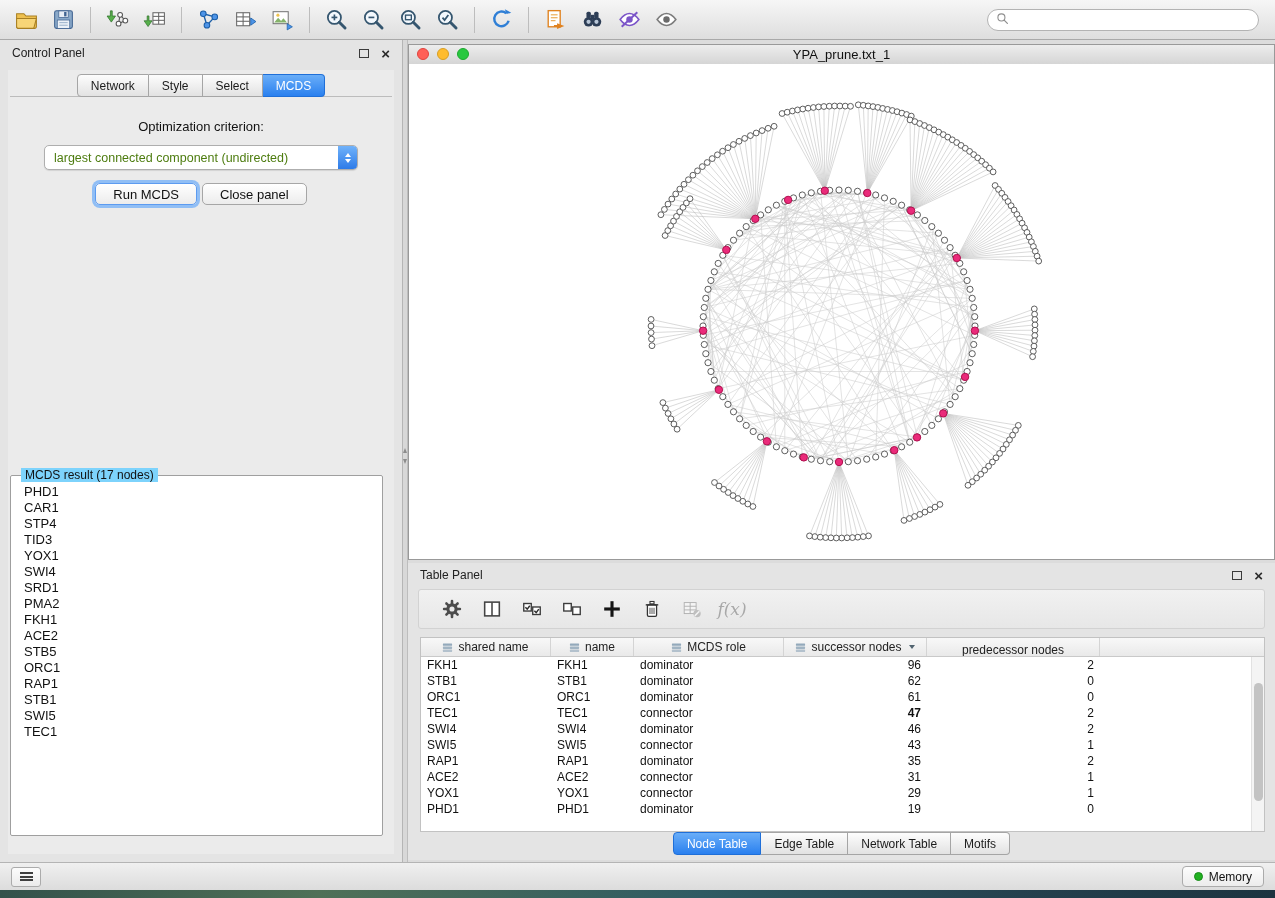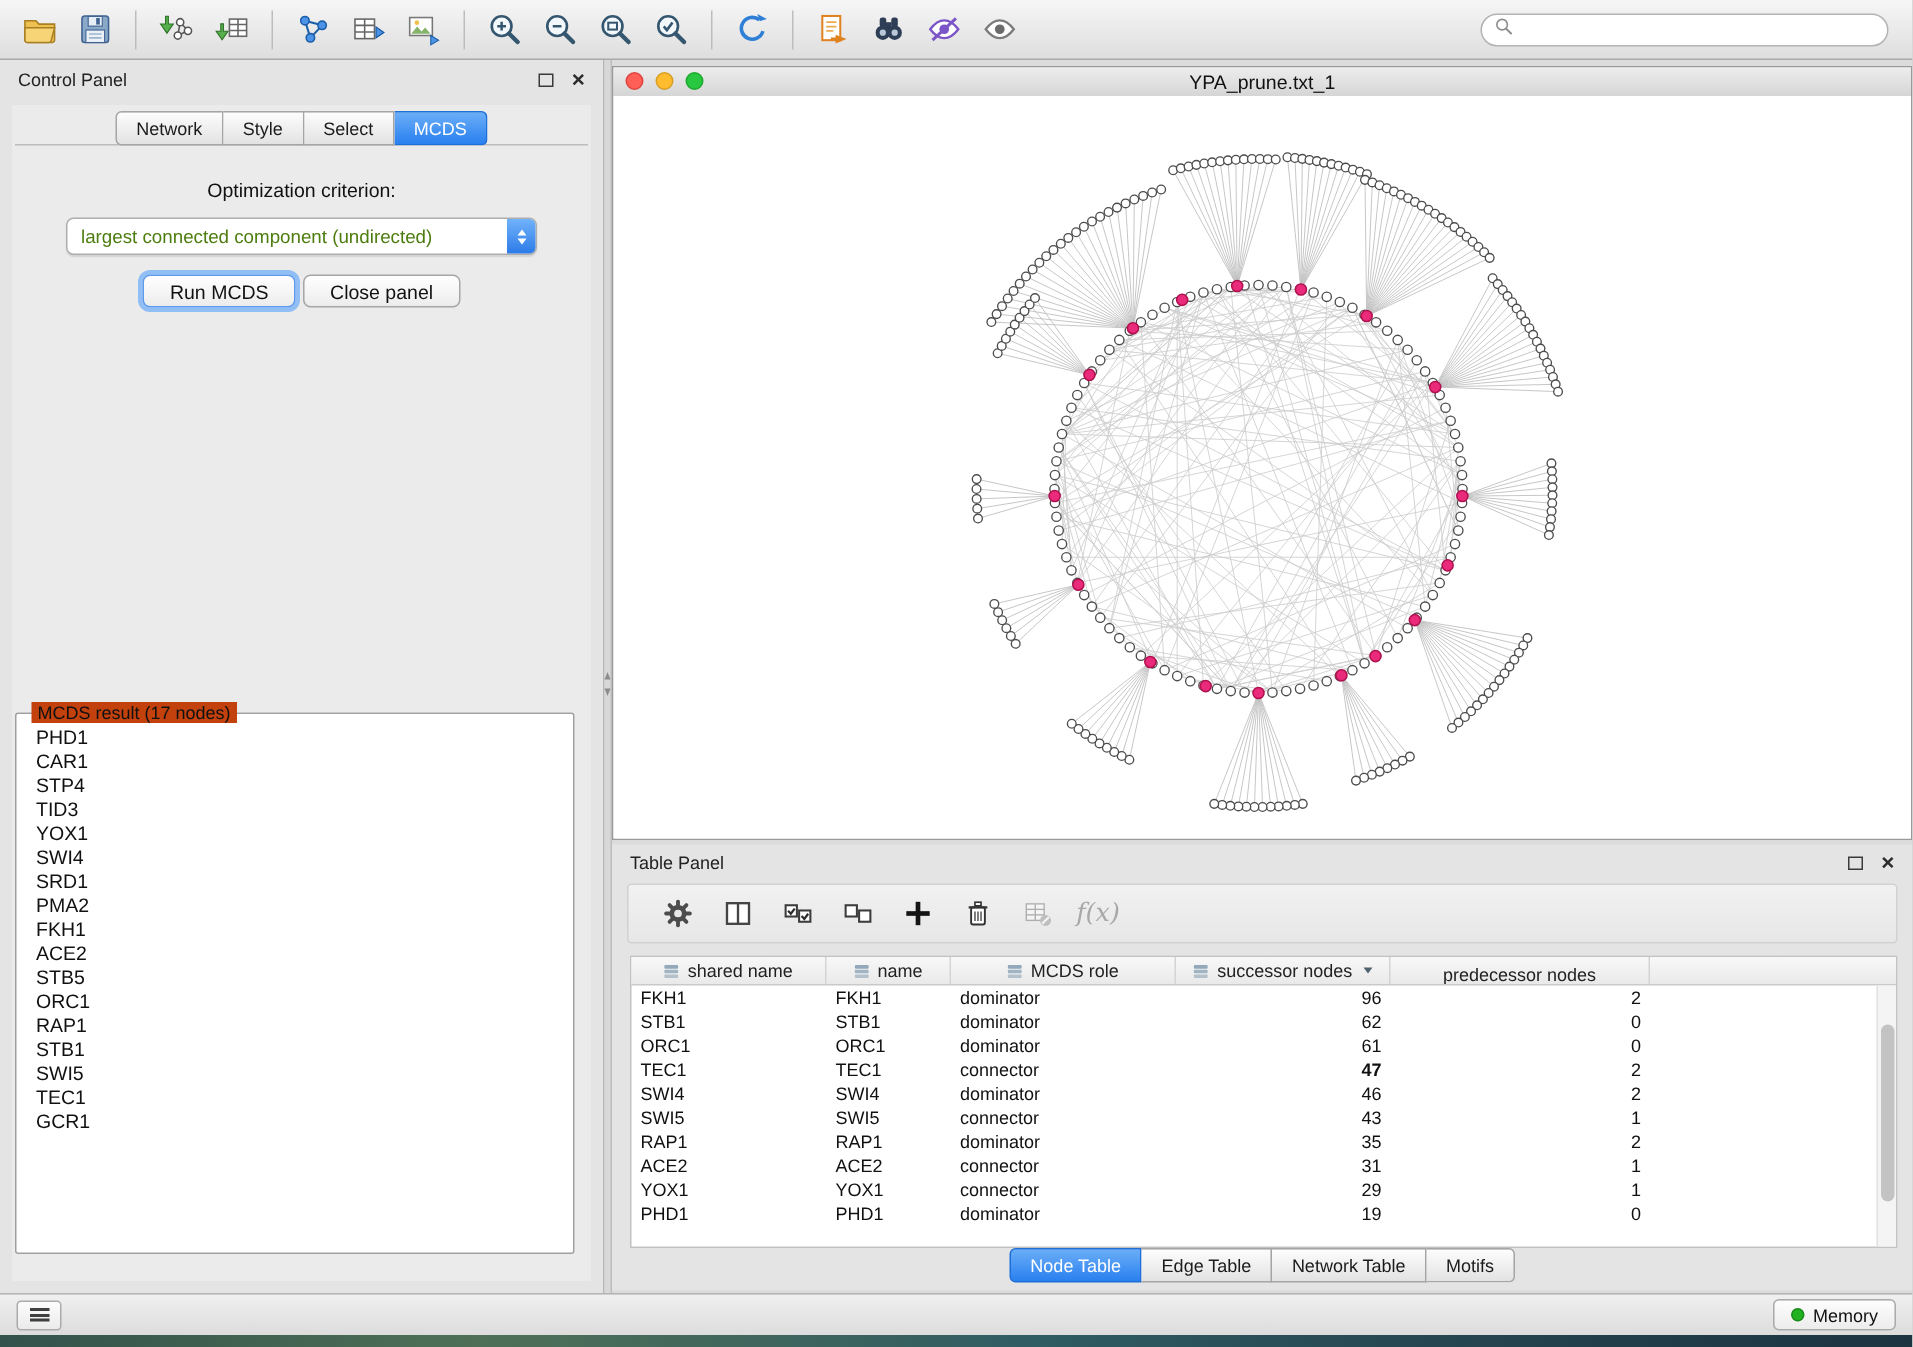--- a/index.html
+++ b/index.html
@@ -28,21 +28,21 @@
   .combo{margin:11px auto 0;width:312px;height:23px;background:#fff;border:1px solid #aeaeae;border-radius:5px;display:flex;align-items:center;box-shadow:0 1px 1px rgba(0,0,0,.1);}
   .combo-text{flex:1;font-size:12.5px;padding-left:9px;white-space:nowrap;overflow:hidden;color:#4d7c0f;}
   .combo-stepper{width:19px;height:23px;background:linear-gradient(#70b2fa,#2d7be8);border-radius:0 4px 4px 0;display:flex;flex-direction:column;align-items:center;justify-content:center;gap:2px;}
   .combo-stepper i{width:0;height:0;border-left:3.5px solid transparent;border-right:3.5px solid transparent;display:block;}
   .combo-stepper .up{border-bottom:4.5px solid #fff;}
   .combo-stepper .dn{border-top:4.5px solid #fff;}
   .cp-buttons{display:flex;justify-content:center;gap:5px;margin-top:13px;}
   .mac-btn{height:22px;padding:0 17px;font-size:13px;background:linear-gradient(#ffffff,#ececec);border:1px solid #a6a6a6;border-radius:5px;color:#111;font-family:"Liberation Sans",sans-serif;cursor:default;}
   .mac-btn.focus{box-shadow:0 0 0 3px rgba(96,166,251,.65);border-color:#5c9bf0;}
   .result-box{position:absolute;left:2px;top:398px;width:373px;height:368px;border:1px solid #9f9f9f;border-radius:2px;margin:0;padding:2px 4px 4px;background:#fff;box-sizing:border-box;}
-  .result-box legend{font-size:12px;color:#111;margin-left:6px;padding:0 4px;background:#c2410c;}
+  .result-box legend{font-size:12px;color:#111;margin-left:6px;padding:0 4px;background:#7dd3fc;}
   .result-list{height:calc(100% - 6px);overflow:hidden;background:#fff;}
   .result-item{height:16px;line-height:16px;padding-left:9px;font-size:13px;color:#111;}
   
   .splitter{position:absolute;left:403px;top:40px;width:5px;height:822px;background:#d8d8d8;border-right:1px solid #bdbdbd;box-sizing:border-box;}
   .grip-up{position:absolute;top:408px;left:0;width:0;height:0;border-left:2.5px solid transparent;border-right:2.5px solid transparent;border-bottom:5px solid #8c8c8c;}
   .grip-dn{position:absolute;top:419px;left:0;width:0;height:0;border-left:2.5px solid transparent;border-right:2.5px solid transparent;border-top:5px solid #8c8c8c;}
   
   .network-window{position:absolute;left:408px;top:44px;width:867px;height:516px;background:#fff;border:1px solid #999;box-sizing:border-box;}
   .nw-titlebar{height:19px;background:linear-gradient(#ededed,#d5d5d5);border-bottom:1px solid #b1b1b1;position:relative;display:flex;align-items:center;}
   .lights{position:absolute;left:8px;top:3px;display:flex;gap:8px;}
@@ -318,21 +318,20 @@
             <div class="result-item">SRD1</div>
             <div class="result-item">PMA2</div>
             <div class="result-item">FKH1</div>
             <div class="result-item">ACE2</div>
             <div class="result-item">STB5</div>
             <div class="result-item">ORC1</div>
             <div class="result-item">RAP1</div>
             <div class="result-item">STB1</div>
             <div class="result-item">SWI5</div>
             <div class="result-item">TEC1</div>
-            <div class="result-item">GCR1</div>
           </div>
       </fieldset>
     </div>
   </div>
 
   <div class="splitter">
     <span class="grip-up"></span>
     <span class="grip-dn"></span>
   </div>
 

